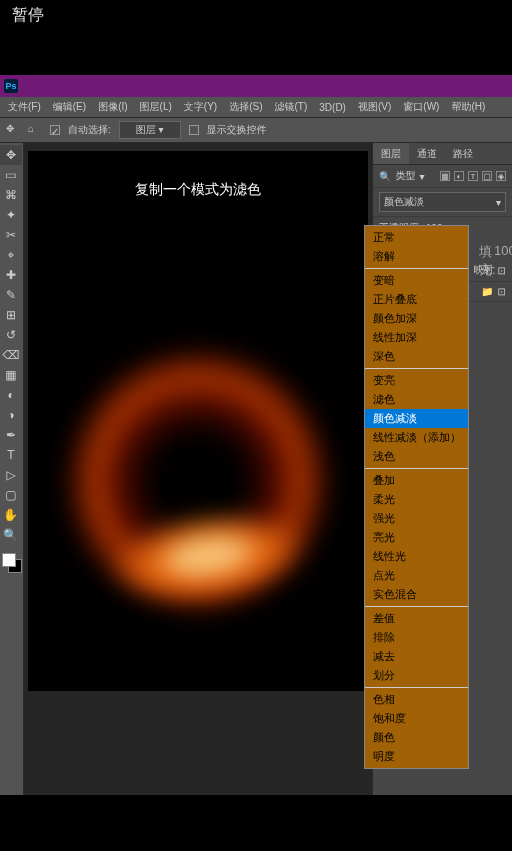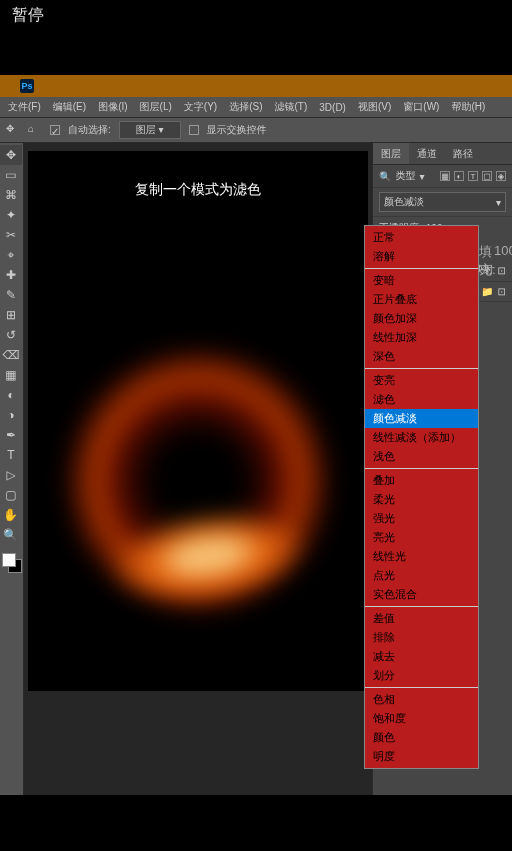--- a/index.html
+++ b/index.html
@@ -1,19 +1,19 @@
 <!DOCTYPE html>
 <html><head>
 <meta charset="utf-8">
 <style>
 *{margin:0;padding:0;box-sizing:border-box;font-family:"Microsoft YaHei",sans-serif}
 body{background:#000;width:512px;height:851px;overflow:hidden;position:relative}
 .pause-label{position:absolute;top:5px;left:12px;color:#e5e5e5;font-size:16px;z-index:100}
 .ps-window{position:absolute;top:75px;left:0;width:512px;height:720px;background:#535353;display:flex;flex-direction:column}
-.titlebar{height:22px;background:#a16207;display:flex;align-items:center;padding:0 20px}
+.titlebar{height:22px;background:#701a75;display:flex;align-items:center;padding:0 4px}
 .ps-icon{width:14px;height:14px;background:#001e36;color:#31a8ff;font-size:9px;font-weight:bold;display:flex;align-items:center;justify-content:center;border-radius:2px;margin-right:4px}
 .menubar{height:20px;background:#535353;display:flex;align-items:center;padding:0 8px;gap:12px;font-size:10px;color:#ccc}
 .menubar span{cursor:pointer}
 .optionsbar{height:26px;background:#535353;border-top:1px solid #2a2a2a;border-bottom:1px solid #2a2a2a;display:flex;align-items:center;padding:0 6px;gap:8px;font-size:10px;color:#ccc}
 .opt-icon{width:14px;height:14px;display:inline-block}
 .checkbox{width:10px;height:10px;border:1px solid #999;display:inline-block;vertical-align:middle}
 .dropdown-mini{background:#404040;border:1px solid #666;padding:1px 16px;font-size:10px;color:#ccc}
 .doctab-bar{height:22px;background:#323232;display:flex;align-items:center;padding:0 8px}
 .doctab{font-size:10px;color:#ccc}
 .main-area{flex:1;display:flex;position:relative}
@@ -33,21 +33,21 @@
 .panel-tabs{display:flex;height:22px;border-bottom:1px solid #2a2a2a}
 .panel-tab{padding:4px 8px;font-size:10px;cursor:pointer}
 .panel-tab.active{background:#535353}
 .panel-row{display:flex;align-items:center;padding:4px 6px;gap:4px;border-bottom:1px solid #3a3a3a}
 .filter-icons{display:flex;gap:4px;margin-left:auto}
 .filter-icons span{width:10px;height:10px;border:1px solid #888;font-size:8px;display:flex;align-items:center;justify-content:center}
 .blend-dropdown-trigger{background:#404040;border:1px solid #666;padding:2px 4px;font-size:10px;flex:1;display:flex;justify-content:space-between;align-items:center}
 .opacity-row{display:flex;align-items:center;padding:4px 6px;gap:4px;font-size:10px}
 .lock-icons{display:flex;gap:3px;padding:4px 6px}
 .lock-icons span{width:12px;height:12px;font-size:13px;color:#aaa}
-.blend-menu{position:absolute;top:150px;left:364px;width:115px;background:#b91c1c;border:1px solid #888;z-index:50;font-size:11px;color:#000}
+.blend-menu{position:absolute;top:150px;left:364px;width:105px;background:#a16207;border:1px solid #888;z-index:50;font-size:11px;color:#000}
 .blend-group{border-bottom:1px solid #ccc;padding:2px 0}
 .blend-group:last-child{border-bottom:none}
 .blend-item{padding:2px 8px;cursor:pointer;white-space:nowrap}
 .blend-item.selected{background:#0078d7;color:#fff}
 .statusbar{height:20px;background:#464646;border-top:1px solid #2a2a2a;display:flex;align-items:center;padding:0 8px;gap:12px;font-size:10px;color:#aaa}
 </style>
 </head>
 <body>
 
 <div class="pause-label">暂停</div>

